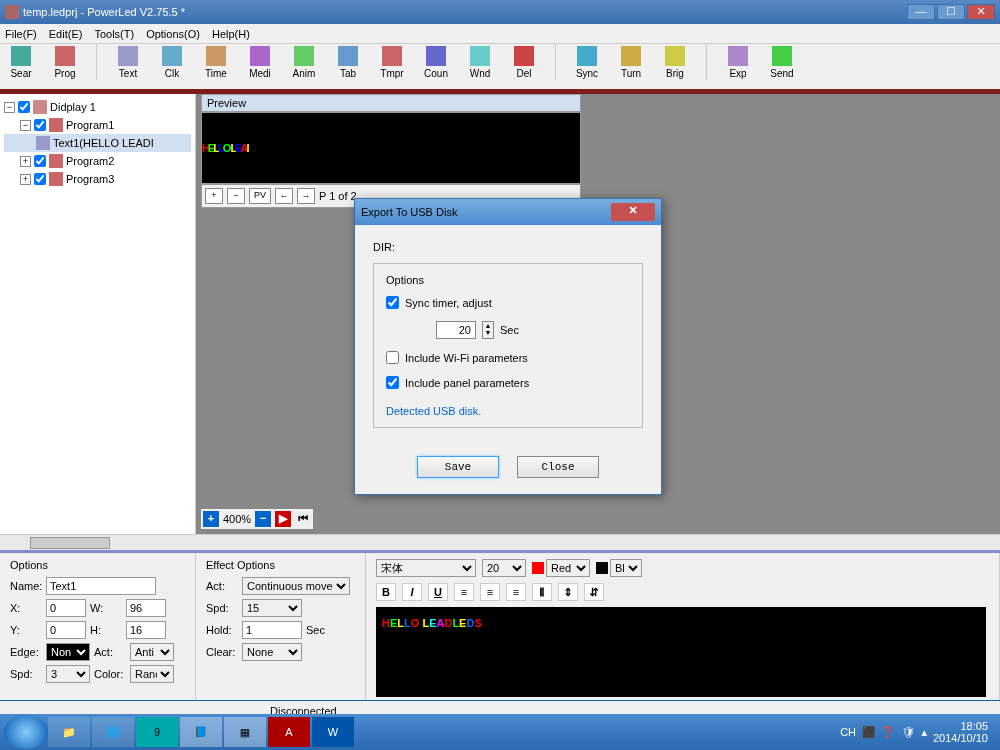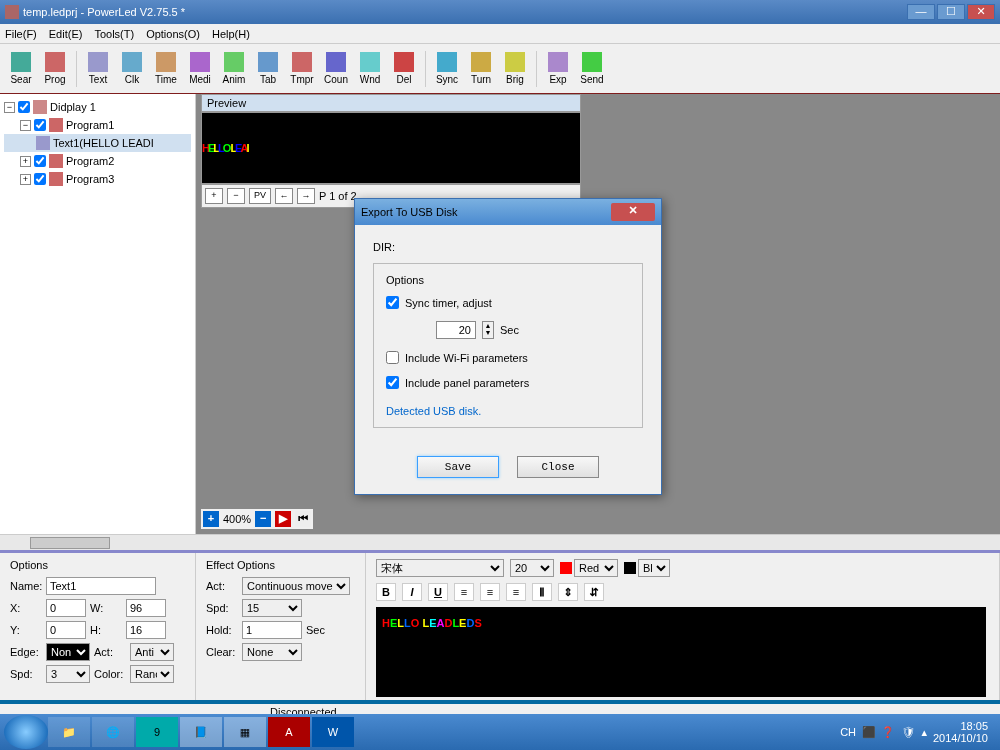--- a/index.html
+++ b/index.html
@@ -5,21 +5,21 @@
 * { box-sizing: border-box; margin: 0; padding: 0; font-family: Tahoma, sans-serif; font-size: 11px; }
 body { width: 1000px; height: 750px; background: #fff; overflow: hidden; position: relative; }
 .titlebar { height: 24px; background: linear-gradient(to bottom, #5a8ac6, #3a6fb0); color: #fff; display: flex; align-items: center; padding: 0 5px; }
 .titlebar-icon { width: 14px; height: 14px; background: #a66; margin-right: 4px; }
 .titlebar-title { flex: 1; }
 .win-btns { display: flex; gap: 2px; }
 .win-btn { width: 28px; height: 16px; background: #6a9bd0; border: 1px solid #3a6fb0; text-align: center; line-height: 12px; cursor: pointer; }
 .win-btn.close { background: #c75050; }
 .menubar { height: 20px; background: #f0f0f0; border-bottom: 1px solid #ccc; display: flex; align-items: center; padding: 0 5px; gap: 12px; }
 .menubar span { cursor: pointer; }
-.toolbar { height: 50px; background: #f0f0f0; border-bottom: 1px solid #7f1d1d; display: flex; align-items: center; padding: 0 4px; gap: 0; }
+.toolbar { height: 50px; background: #f0f0f0; border-bottom: 5px solid #7f1d1d; display: flex; padding: 0 4px; gap: 10px; }
 .tool-btn { display: flex; flex-direction: column; align-items: center; width: 34px; cursor: pointer; padding: 2px; }
 .tool-icon { width: 20px; height: 20px; background: #7a9; margin-bottom: 2px; }
 .tool-btn .lbl { font-size: 10px; }
 .tool-sep { width: 1px; height: 36px; background: #ccc; margin: 0 4px; }
 .workspace { display: flex; height: 440px; }
 .tree-panel { width: 196px; background: #fff; border-right: 1px solid #ccc; padding: 4px; overflow: auto; }
 .tree-item { display: flex; align-items: center; padding: 2px 0; gap: 3px; }
 .tree-item.lvl1 { padding-left: 16px; }
 .tree-item.lvl2 { padding-left: 32px; }
 .tree-exp { width: 11px; height: 11px; border: 1px solid #888; text-align: center; line-height: 8px; font-size: 9px; cursor: pointer; }
@@ -40,21 +40,21 @@
 .opt-section.right { flex: 1; }
 .opt-section h4 { font-weight: normal; margin-bottom: 6px; }
 .opt-row { display: flex; align-items: center; gap: 4px; margin-bottom: 4px; }
 .opt-row label { width: 32px; }
 .opt-input { width: 40px; height: 18px; border: 1px solid #999; padding: 1px 3px; }
 .opt-input.wide { width: 110px; }
 .opt-select { height: 18px; border: 1px solid #999; }
 .format-bar { display: flex; align-items: center; gap: 6px; margin-bottom: 6px; }
 .fmt-btn { width: 20px; height: 18px; border: 1px solid #ccc; background: #fff; text-align: center; cursor: pointer; font-weight: bold; line-height: 16px; }
 .text-editor { width: 610px; height: 90px; background: #000; color: #fff; padding: 6px; font-family: SimSun, serif; font-size: 16px; font-weight: bold; }
-.statusbar { height: 20px; background: #f0f0f0; border-top: 4px solid #0369a1; display: flex; align-items: center; padding: 0 10px 0 270px; }
+.statusbar { height: 20px; background: #f0f0f0; border-top: 1px solid #0369a1; display: flex; align-items: center; padding: 0 10px 0 270px; }
 .taskbar { position: absolute; bottom: 0; left: 0; right: 0; height: 36px; background: linear-gradient(to bottom, #4a8ad0, #2a6ab0); display: flex; align-items: center; padding: 0 4px; }
 .taskbar-btn { width: 42px; height: 30px; background: rgba(255,255,255,0.15); margin-right: 2px; cursor: pointer; display: flex; align-items: center; justify-content: center; }
 .taskbar-btn.active { background: rgba(255,255,255,0.35); }
 .taskbar-right { margin-left: auto; display: flex; align-items: center; gap: 6px; color: #fff; font-size: 11px; padding-right: 8px; }
 .start-orb { width: 44px; height: 34px; border-radius: 50%; background: radial-gradient(circle, #8cf, #05a); cursor: pointer; }
 
 
 .dialog { position: absolute; left: 354px; top: 198px; width: 308px; background: #f0f0f0; border: 1px solid #3a6fb0; box-shadow: 2px 2px 10px rgba(0,0,0,0.4); }
 .dlg-title { height: 26px; background: linear-gradient(to bottom, #7ab0e0, #4a8ad0); display: flex; align-items: center; padding: 0 6px; color: #000; font-size: 12px; }
 .dlg-title .spacer { flex: 1; }
@@ -287,21 +287,21 @@
         <span>Sec</span>
       </div>
     <div class="opt-row">
         <label>Clear:</label>
         <select class="opt-select" style="width:60px"><option>None</option></select>
       </div>
   </div>
 
   <div class="opt-section right">
     <div class="format-bar">
-      <select class="opt-select" style="width:128px"><option>宋体</option></select>
+      <select class="opt-select" style="width:100px"><option>宋体</option></select>
       <select class="opt-select" style="width:44px"><option>20</option></select>
       <span style="display:inline-flex;align-items:center;gap:2px">
           <span style="width:12px;height:12px;background:#f00;display:inline-block"></span>
           <select class="opt-select" style="width:44px"><option>Red</option></select>
         </span>
       <span style="display:inline-flex;align-items:center;gap:2px">
           <span style="width:12px;height:12px;background:#000;display:inline-block"></span>
           <select class="opt-select" style="width:32px"><option>Blac</option></select>
         </span>
     </div>

